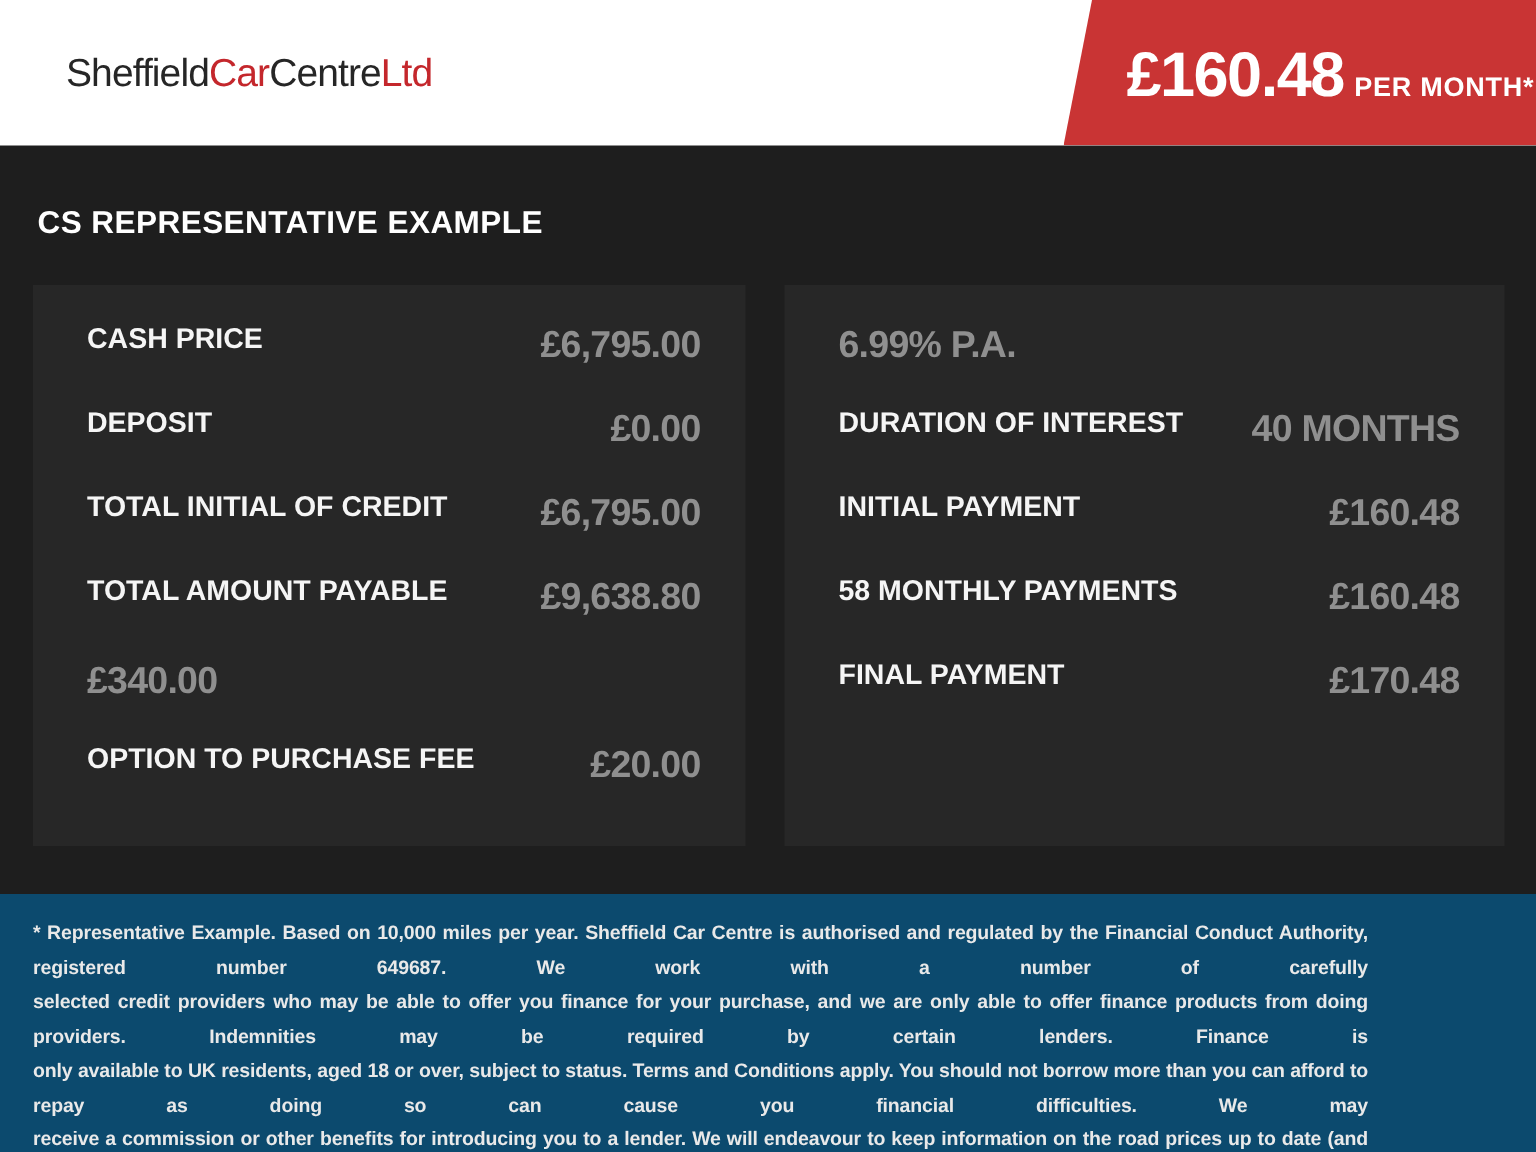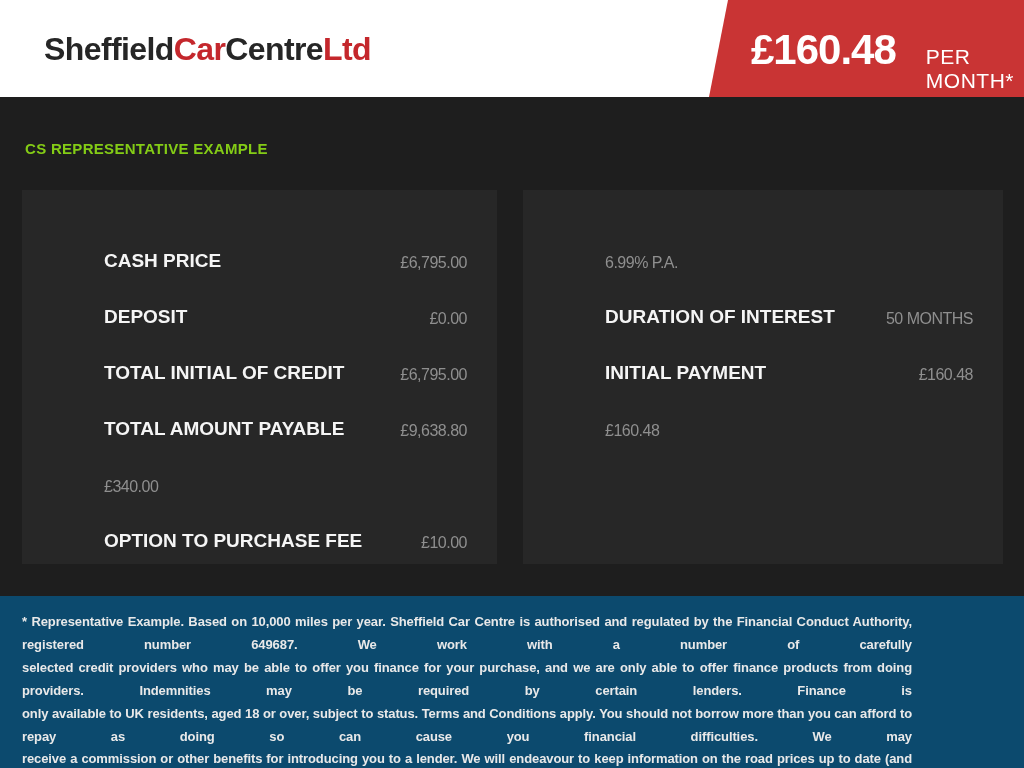--- a/index.html
+++ b/index.html
@@ -7,55 +7,55 @@
     width: 1024px; height: 768px; overflow: hidden;
     background: #1e1e1e;
     font-family: "Liberation Sans", sans-serif;
   }
   .page { position: relative; width: 1024px; height: 768px; }
 
   
   .header { position: relative; height: 97px; background: #ffffff; }
   .logo {
     position: absolute; left: 44px; top: 50%; transform: translateY(-50%);
-    font-size: 32px; font-weight: bold; letter-spacing: -0.6px; white-space: nowrap;
+    font-size: 26px; font-weight: normal; letter-spacing: -0.6px; white-space: nowrap;
     cursor: pointer;
   }
   .logo-dark { color: #262626; }
   .logo-red  { color: #c4272c; }
 
   .ribbon {
     position: absolute; top: 0; left: 709px; width: 315px; height: 97px;
     background: #c93434;
     clip-path: polygon(19px 0, 100% 0, 100% 100%, 0 100%);
     display: flex; align-items: baseline;
     box-sizing: border-box; padding: 26px 0 0 42px;
     color: #ffffff;
   }
   .ribbon-amount { font-size: 42px; font-weight: bold; letter-spacing: -1px; }
-  .ribbon-period { font-size: 21px; font-weight: normal; margin-left: 30px; letter-spacing: 0.5px; }
+  .ribbon-period { font-size: 18px; font-weight: bold; margin-left: 7px; letter-spacing: 0.5px; }
 
   
   .main { height: 499px; background: #1e1e1e; box-sizing: border-box; }
   .title {
     margin: 0; padding: 40px 0 0 25px;
-    font-size: 15px; line-height: 24px; font-weight: bold;
-    color: #84cc16; letter-spacing: 0.3px;
+    font-size: 21px; line-height: 24px; font-weight: bold;
+    color: #ffffff; letter-spacing: 0.3px;
   }
   .panels { display: flex; margin: 29px 0 0 22px; }
   .panel {
     background: #272727; height: 374px; box-sizing: border-box;
     padding: 26px 30px 12px 36px;
     display: flex; flex-direction: column;
   }
   .panel-left  { width: 475px; margin-right: 26px; }
   .panel-right { width: 480px; }
-  .frow { height: 56px; display: flex; align-items: flex-end; justify-content: space-between; margin-left: 46px; }
+  .frow { height: 56px; display: flex; align-items: flex-start; justify-content: space-between; }
   .flabel { color: #f5f5f5; font-size: 19px; font-weight: bold; white-space: nowrap; }
-  .fvalue { color: #8f8f8f; font-size: 16px; font-weight: normal; letter-spacing: -0.5px; white-space: nowrap; }
+  .fvalue { color: #8f8f8f; font-size: 25px; font-weight: bold; letter-spacing: -0.5px; white-space: nowrap; }
 
   
   .footer {
     height: 172px; background: #0c4a6e;
     box-sizing: border-box; padding: 15px 0 0 22px;
   }
   .disclaimer {
     width: 890px; color: #e9e9e9;
     font-size: 13px; font-weight: bold; line-height: 22.9px; letter-spacing: -0.1px;
   }
@@ -96,38 +96,43 @@
         </div>
         <div class="frow">
           <span class="flabel">TOTAL AMOUNT PAYABLE</span>
           <span class="fvalue">£9,638.80</span>
         </div>
         <div class="frow">
           <span class="fvalue">£340.00</span>
         </div>
         <div class="frow">
           <span class="flabel">OPTION TO PURCHASE FEE</span>
-          <span class="fvalue">£10.00</span>
+          <span class="fvalue">£20.00</span>
         </div>
       </section>
 
       <section class="panel panel-right">
         <div class="frow">
           <span class="fvalue">6.99% P.A.</span>
         </div>
         <div class="frow">
           <span class="flabel">DURATION OF INTEREST</span>
-          <span class="fvalue">50 MONTHS</span>
+          <span class="fvalue">40 MONTHS</span>
         </div>
         <div class="frow">
           <span class="flabel">INITIAL PAYMENT</span>
           <span class="fvalue">£160.48</span>
         </div>
         <div class="frow">
+          <span class="flabel">58 MONTHLY PAYMENTS</span>
           <span class="fvalue">£160.48</span>
+        </div>
+        <div class="frow">
+          <span class="flabel">FINAL PAYMENT</span>
+          <span class="fvalue">£170.48</span>
         </div>
       </section>
 
     </div>
   </main>
 
   <footer class="footer">
     <div class="disclaimer">
       <div class="dline">* Representative Example. Based on 10,000 miles per year. Sheffield Car Centre is authorised and regulated by the Financial Conduct Authority, registered number 649687. We work with a number of carefully</div>
       <div class="dline">selected credit providers who may be able to offer you finance for your purchase, and we are only able to offer finance products from doing providers. Indemnities may be required by certain lenders. Finance is</div>

